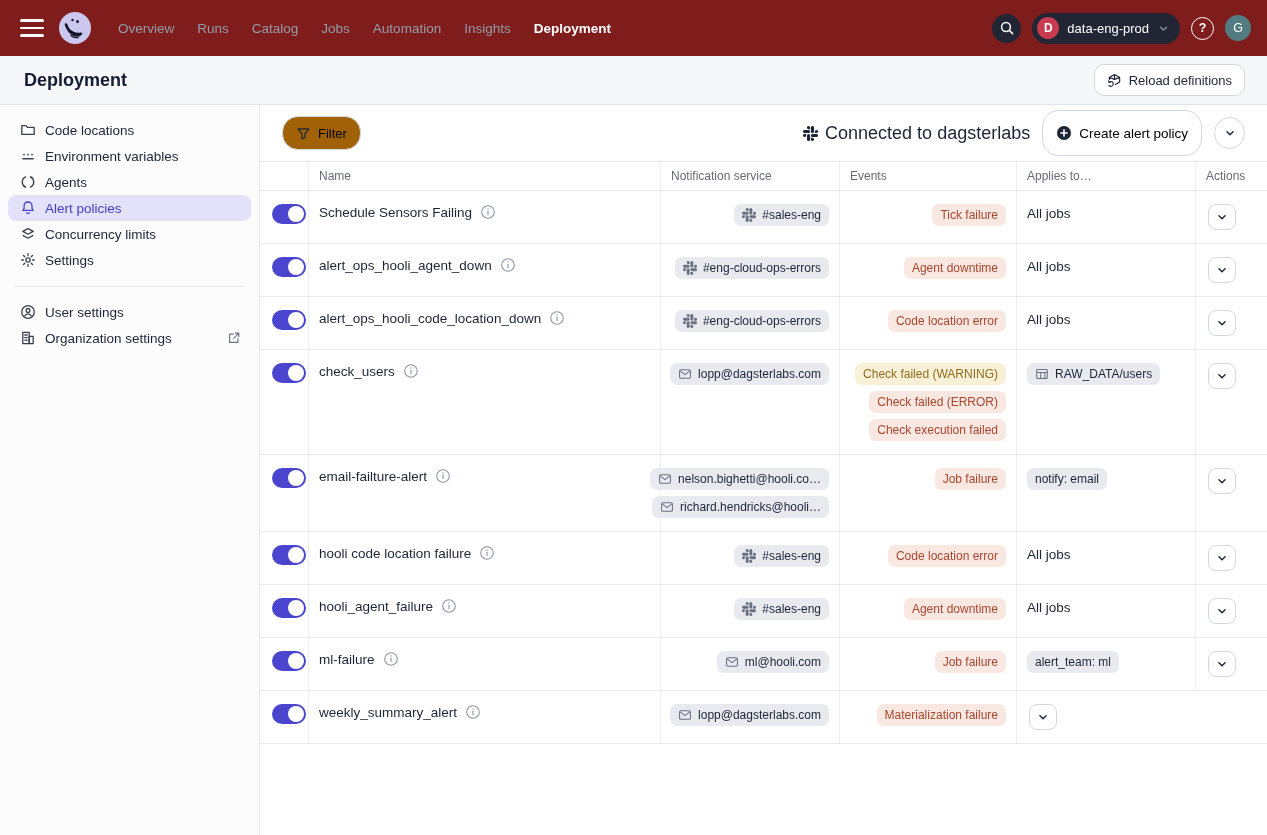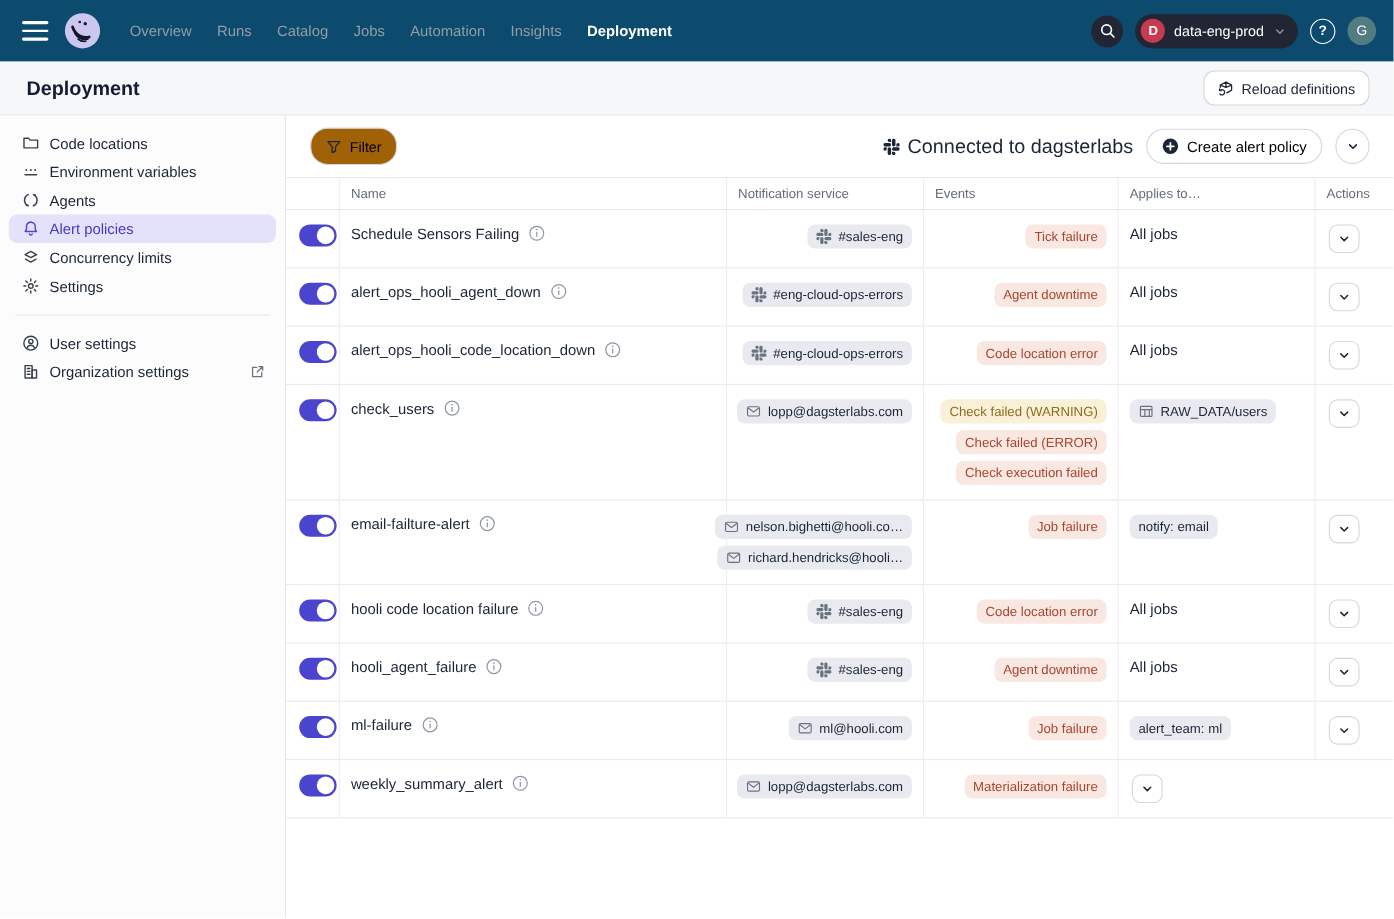--- a/index.html
+++ b/index.html
@@ -1,20 +1,20 @@
 <!DOCTYPE html>
 <html><head>
 <meta charset="utf-8">
 <style>
   * { margin:0; padding:0; box-sizing:border-box; }
   html,body { width:1267px; height:835px; overflow:hidden; }
   body { font-family:"Liberation Sans","DejaVu Sans",sans-serif; color:#1b2536; background:#fff; }
 
   
-  .topbar { height:56px; background:#0c4a6e; display:flex; align-items:center; padding:0 16px; }
+  .topbar { height:56px; background:#7f1d1d; display:flex; align-items:center; padding:0 16px; }
   .hamburger { width:24px; display:flex; flex-direction:column; gap:5px; margin:0 14px 0 4px; cursor:pointer; }
   .hamburger span { display:block; height:2.5px; background:#fff; border-radius:2px; }
   .logo { width:34px; height:34px; margin-right:22px; flex:none; }
   .nav { display:flex; align-items:center; gap:15px; }
   .nav-item { font-size:13.5px; color:#959ca9; padding:6px 4px; cursor:pointer; white-space:nowrap; }
   .nav-item.active { color:#fff; font-weight:700; }
   .topbar-right { margin-left:auto; display:flex; align-items:center; gap:11px; }
   .search-btn { width:29px; height:29px; border-radius:50%; background:#222634; display:flex; align-items:center; justify-content:center; cursor:pointer; }
   .ws-pill { height:31px; border-radius:16px; background:#222634; display:flex; align-items:center; gap:8px; padding:0 10px 0 5px; cursor:pointer; }
   .ws-avatar { width:22px; height:22px; border-radius:50%; background:#c73a4f; color:#fff; font-size:12px; font-weight:700; display:flex; align-items:center; justify-content:center; }
@@ -38,21 +38,21 @@
   .side-divider { height:1px; background:#e6e8ec; margin:13px 6px 12px; }
   .side-item .ext { margin-left:auto; margin-right:10px; color:#6b7280; display:flex; }
 
   .main { flex:1; min-width:0; background:#fff; }
 
   
   .toolbar { height:56px; display:flex; align-items:center; padding:0 22px; }
   .filter-btn { height:34px; background:#a16207; border:1px solid #d4d7dd; border-radius:16px; display:flex; align-items:center; gap:7px; padding:0 13px; font-size:13px; cursor:pointer; }
   .toolbar-right { margin-left:auto; display:flex; align-items:center; gap:12px; }
   .connected { display:flex; align-items:center; gap:7px; font-size:18px; color:#1b2536; }
-  .create-btn { height:32px; background:#fff; border:1px solid #d4d7dd; border-radius:17px; display:flex; align-items:center; gap:7px; padding:0 13px; font-size:13.5px; cursor:pointer; }
+  .create-btn { height:46px; background:#fff; border:1px solid #d4d7dd; border-radius:17px; display:flex; align-items:center; gap:7px; padding:0 13px; font-size:13.5px; cursor:pointer; }
   .more-btn { width:31px; height:32px; background:#fff; border:1px solid #d4d7dd; border-radius:17px; display:flex; align-items:center; justify-content:center; cursor:pointer; }
 
   
   .grid-row { display:grid; grid-template-columns:48px 352px 179px 177px 179px minmax(0,1fr); }
   .thead { height:30px; border-top:1px solid #e6e8ec; border-bottom:1px solid #e6e8ec; }
   .thead .cell { display:flex; align-items:center; font-size:12px; color:#646c7a; padding:0 10px; }
   .cell + .cell { border-left:1px solid #edeef2; }
   .trow { border-bottom:1px solid #e8eaee; }
   .trow .cell { padding:13px 10px; min-height:50px; }
   .cell-toggle { padding:13px 0 0 12px !important; }

